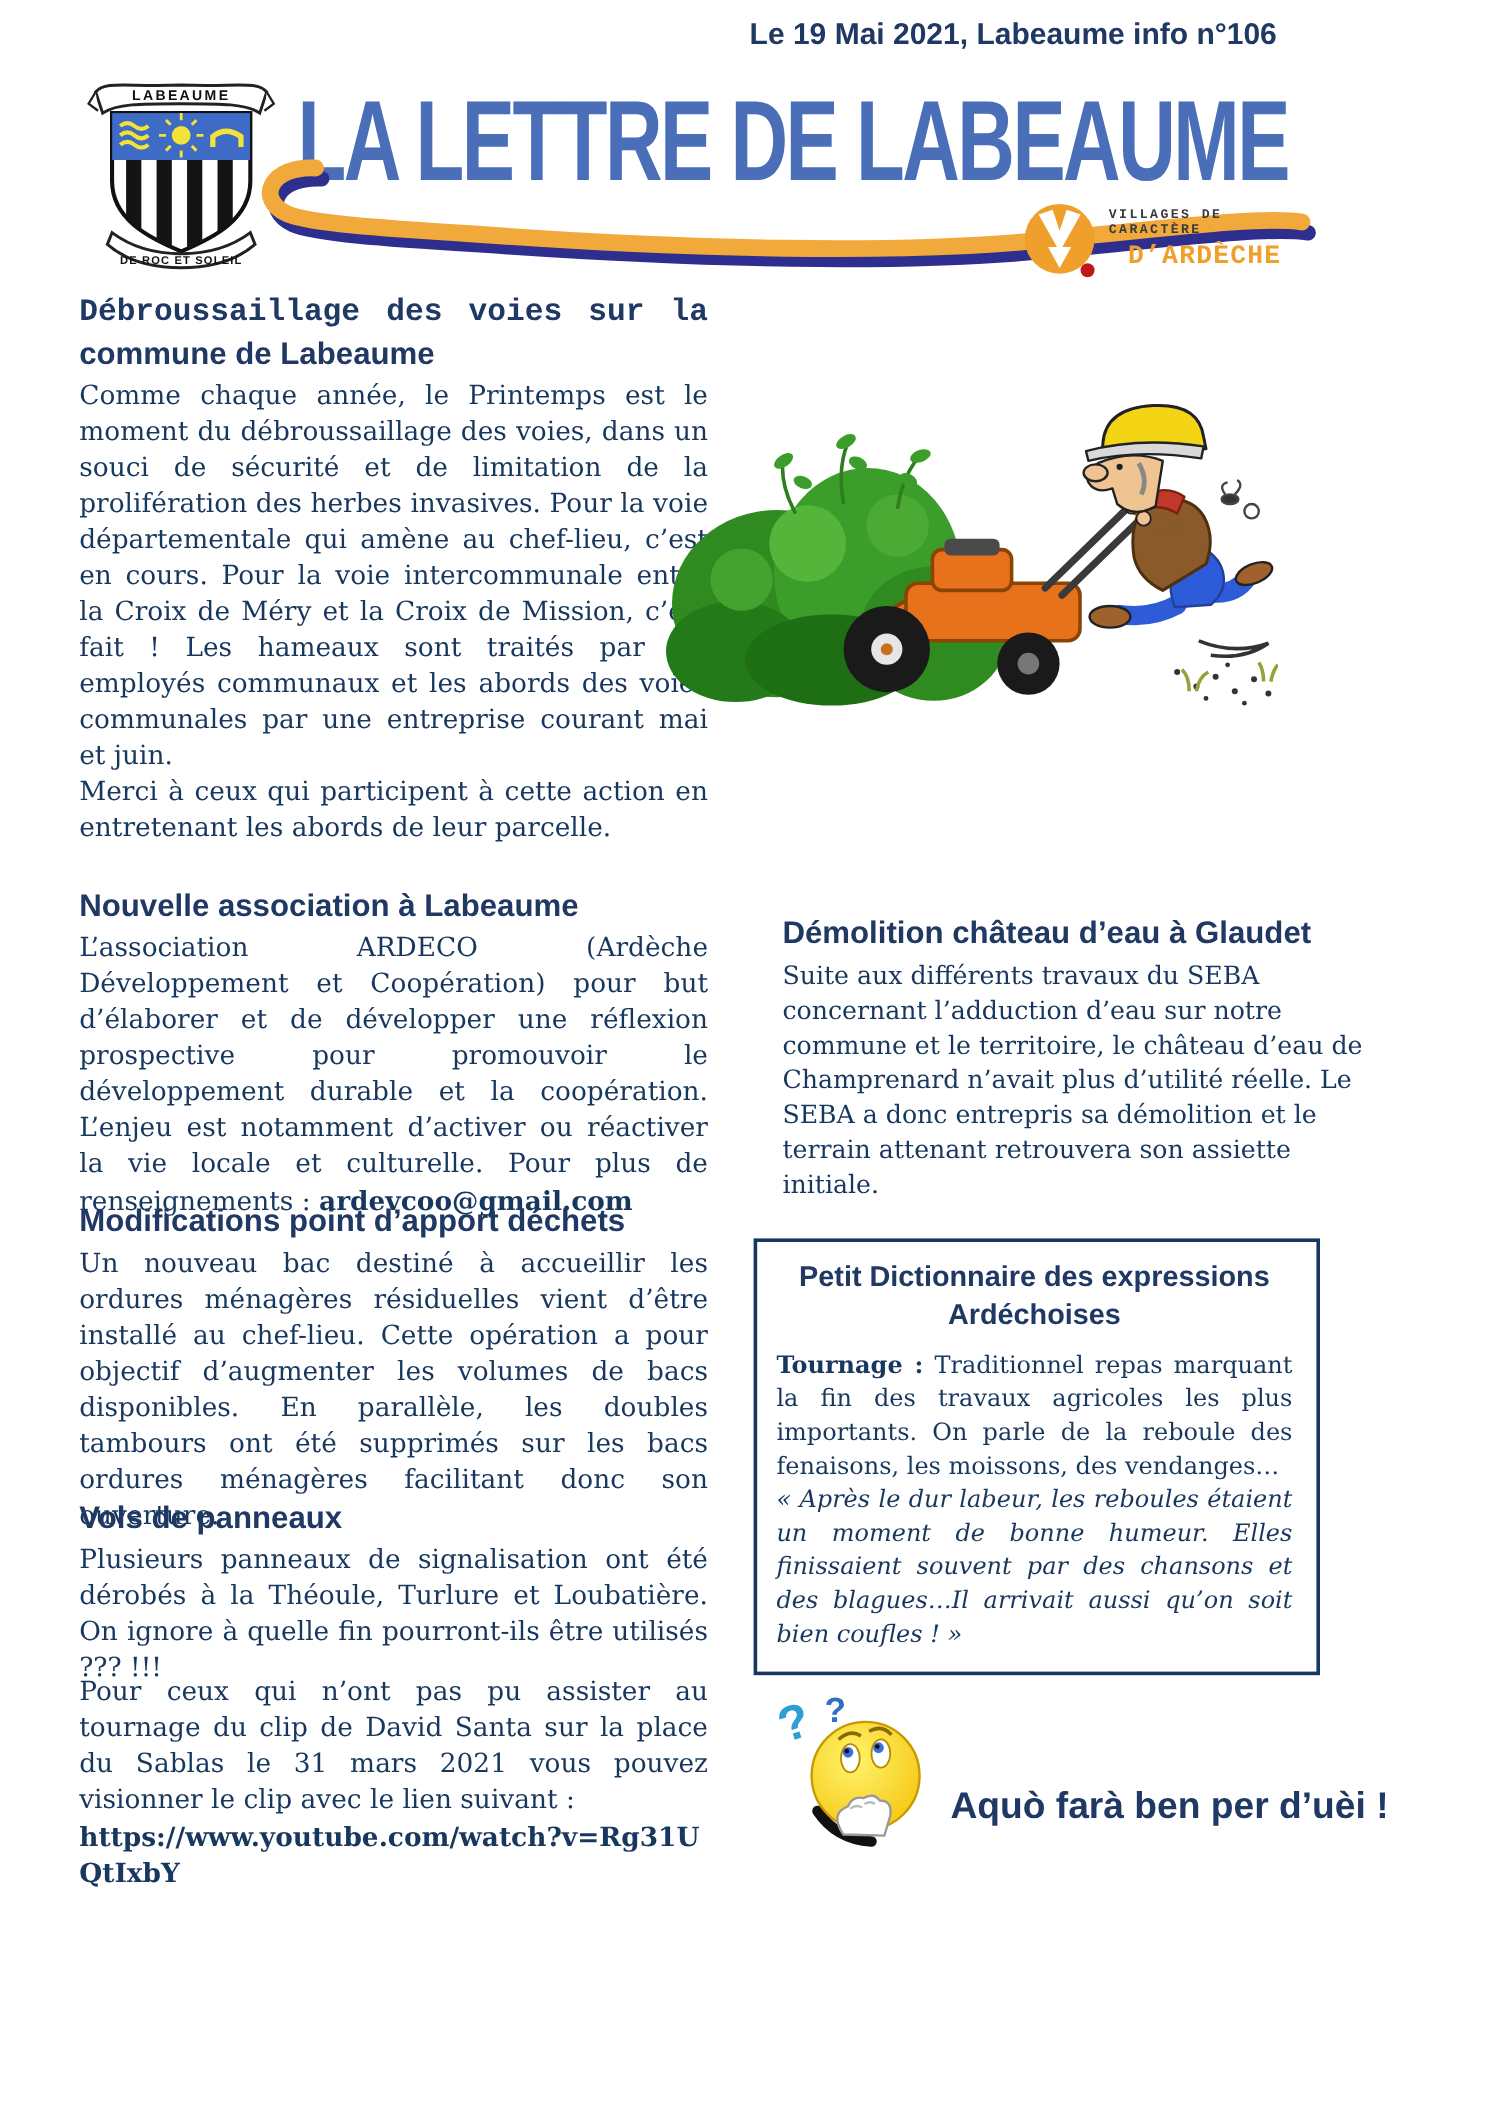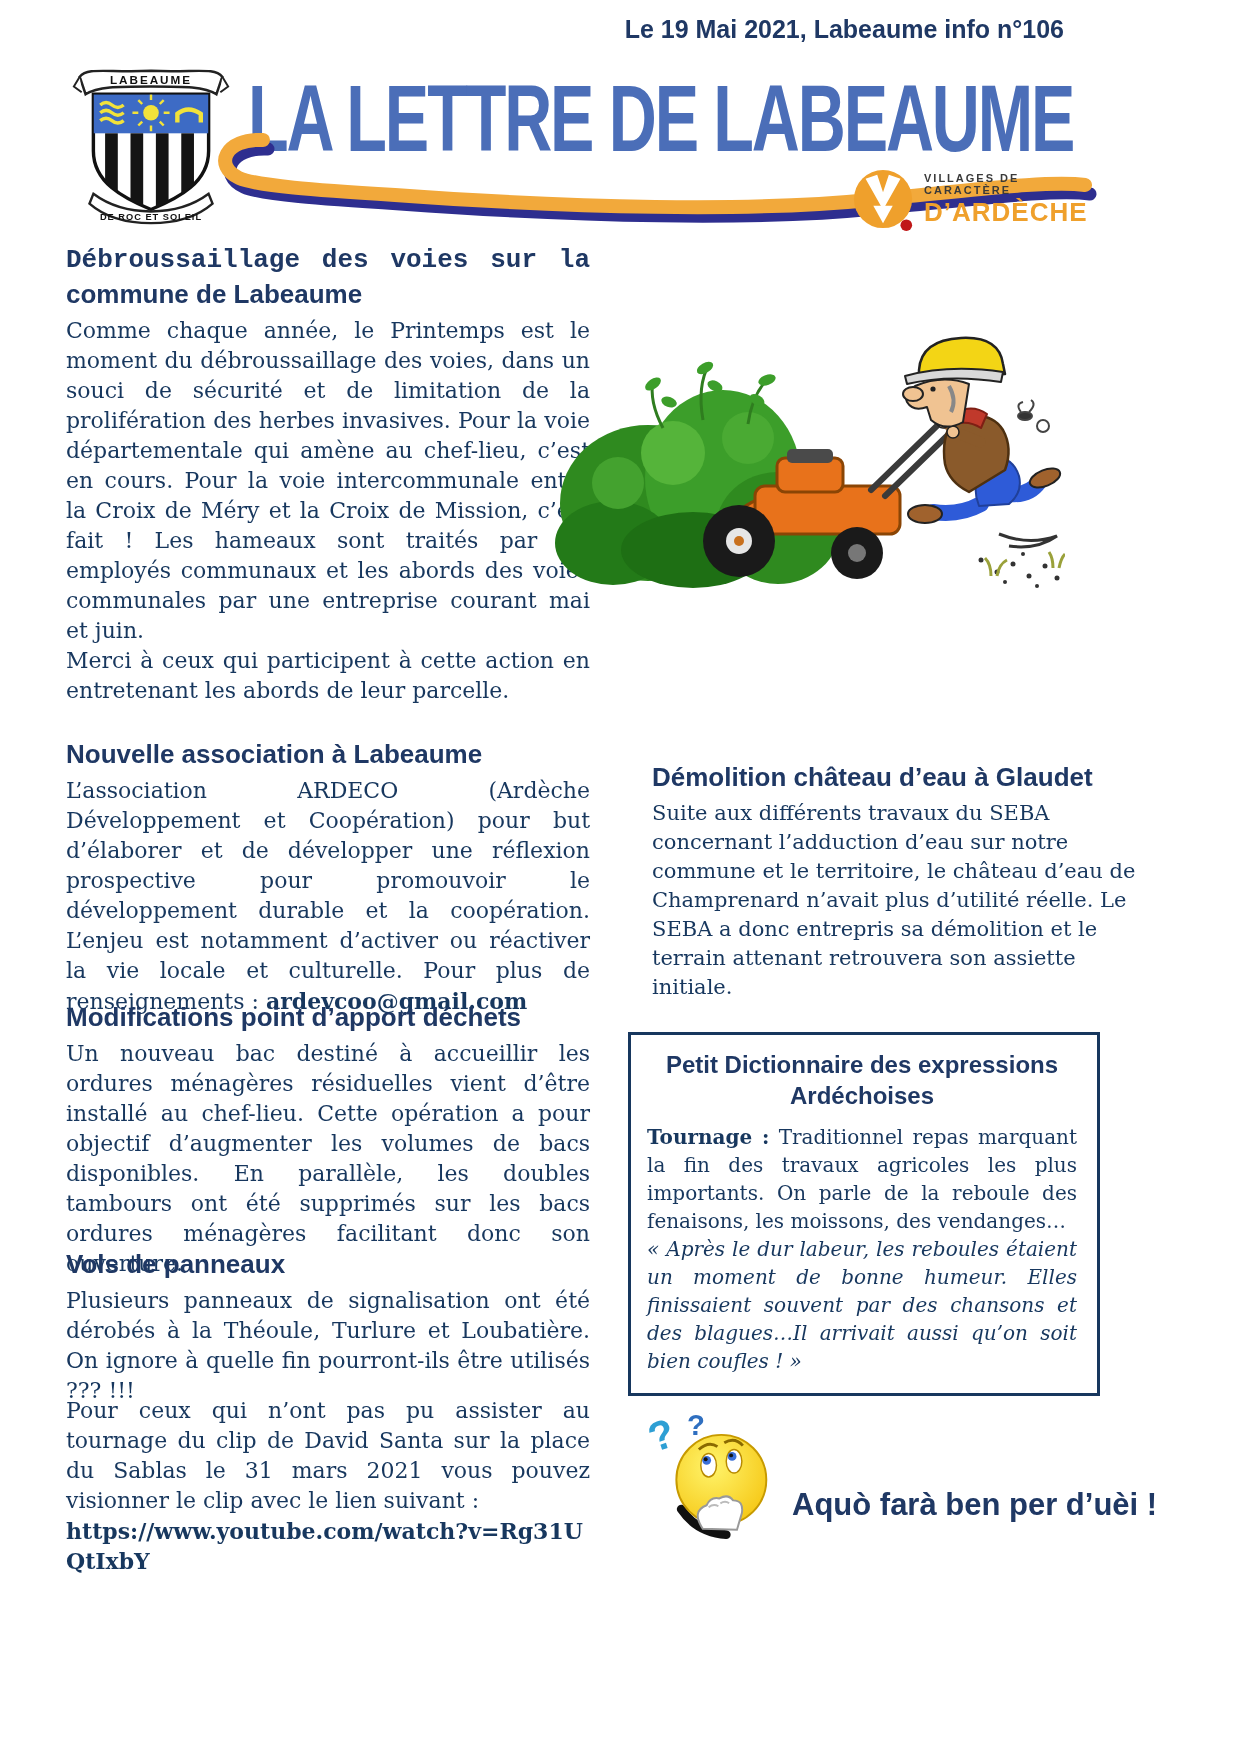--- a/index.html
+++ b/index.html
@@ -18,23 +18,23 @@
   .mast-title{
     position:absolute; left:248px; top:70px;
     font-family:"Liberation Sans", sans-serif; font-weight:bold;
     font-size:95px; line-height:97px; letter-spacing:-3px;
     color:#4B6EB8; white-space:nowrap;
     transform:scaleX(.70); transform-origin:0 0;
   }
   .swoosh{ position:absolute; left:205px; top:128px; width:895px; height:100px; }
   .vdc{ position:absolute; left:852px; top:166px; width:240px; height:68px; display:flex; align-items:center; }
   .vdc-disc{ width:64px; height:66px; flex:0 0 auto; }
-  .vdc-text{ margin-left:8px; font-family:Liberation Sans, sans-serif; line-height:1.05; }
+  .vdc-text{ margin-left:8px; font-family:Liberation Mono, monospace; line-height:1.05; }
   .vdc-line1{ display:block; font-size:11px; font-weight:bold; letter-spacing:2px; color:#3a3a3a; }
-  .vdc-line2{ display:block; font-size:26px; font-weight:bold; letter-spacing:1px; color:#EFA02C; margin-top:3px; }
+  .vdc-line2{ display:block; font-size:22px; font-weight:bold; letter-spacing:1px; color:#EFA02C; margin-top:3px;margin-left:16px; }
   
   .article{ position:absolute; left:66px; width:524px; }
   .art-title{
     font-family:"Liberation Sans", sans-serif; font-weight:bold;
     font-size:26px; line-height:34px; color:#1F3864; margin:0 0 5px 0;
   }
   .jline{ display:block; text-align:justify; text-align-last:justify;font-family:Liberation Mono, monospace; }
   .art-body{ font-size:22px; line-height:30px; text-align:justify; margin:0; }
   .bold{ font-weight:bold; }
   .link-wrap{ word-break:break-all; }

